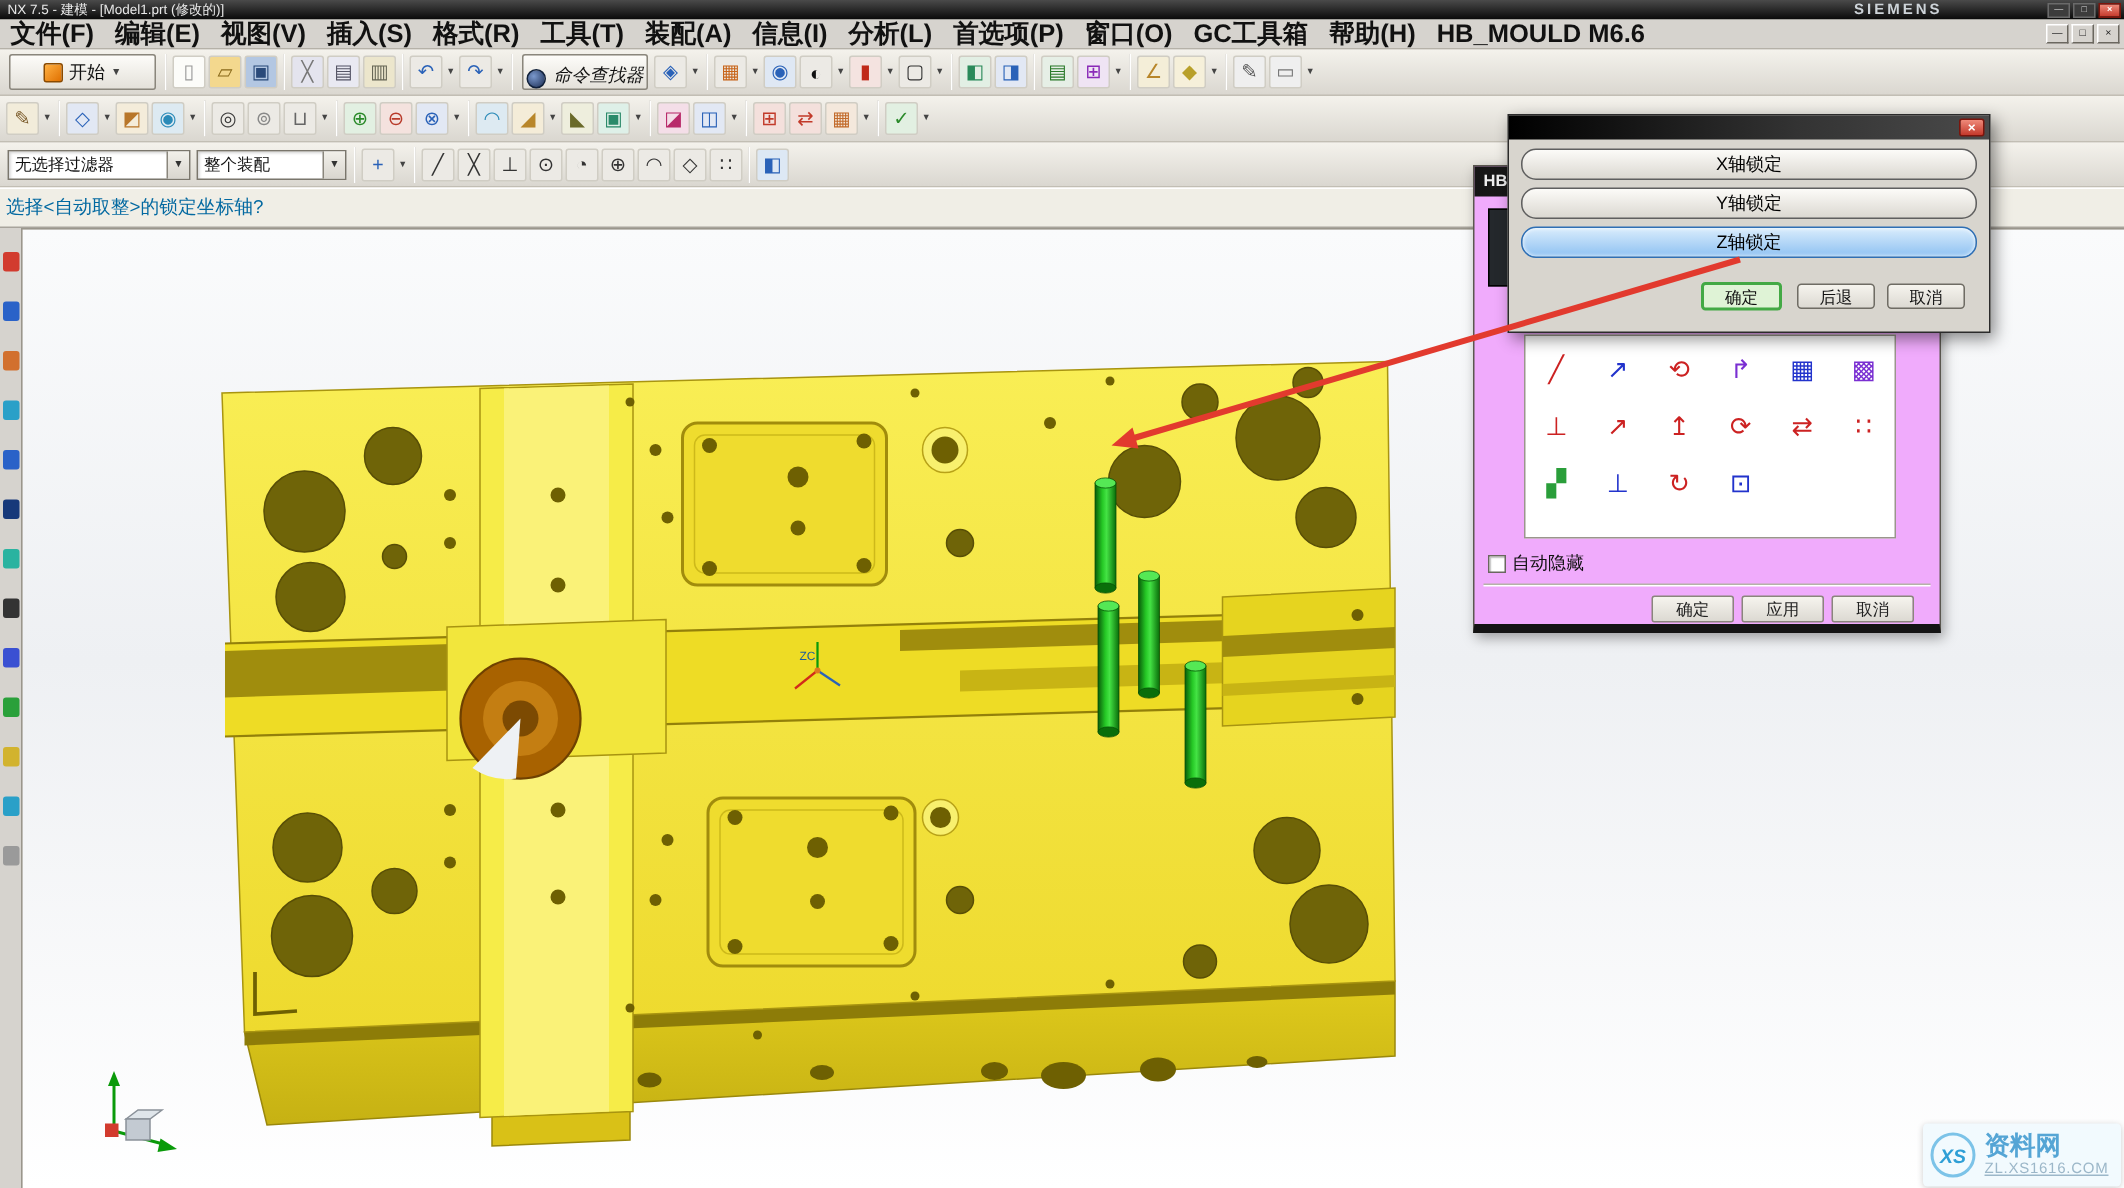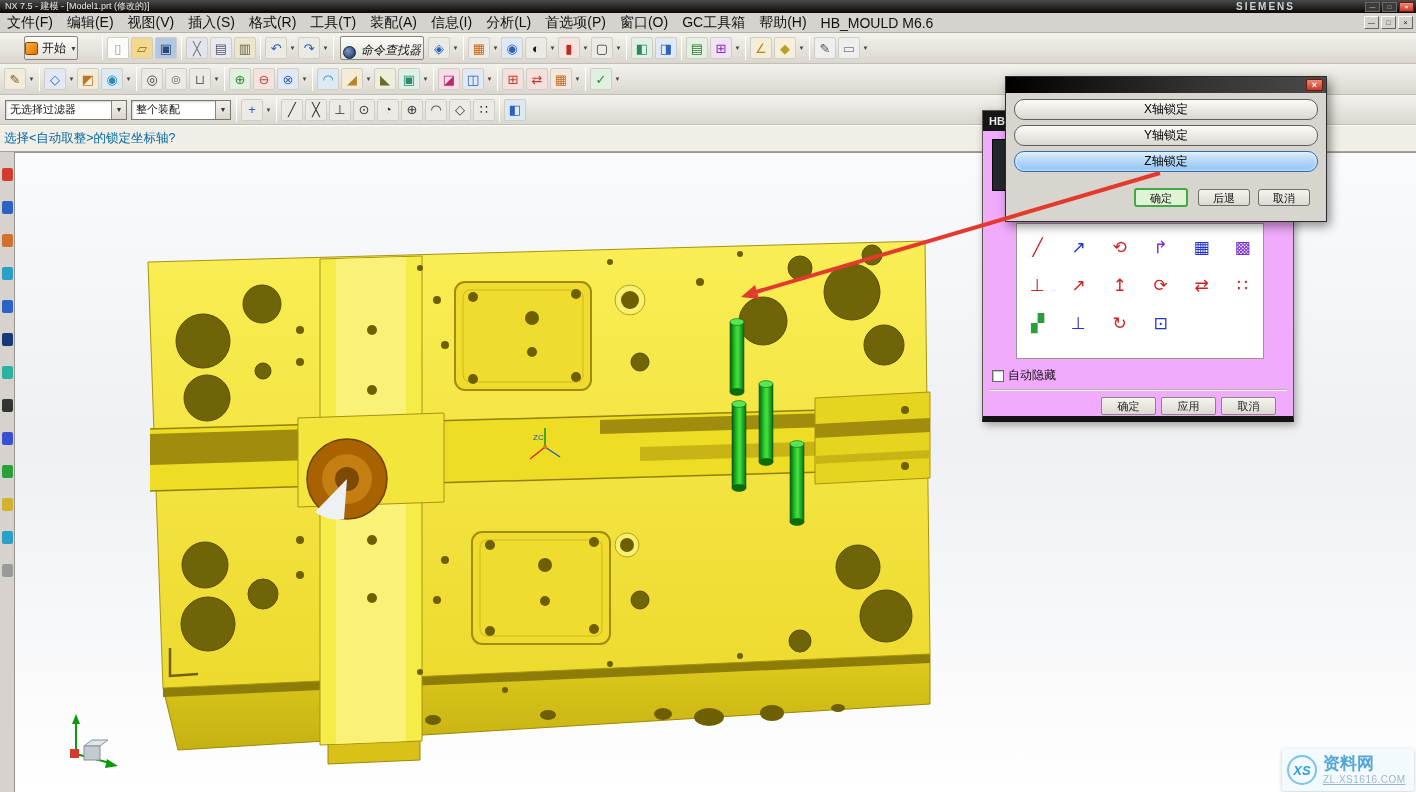--- a/index.html
+++ b/index.html
@@ -14,39 +14,39 @@
   .tb-spacer{flex:1;}
   .tb-brand{color:#cdd3d8;font-size:10px;font-weight:bold;letter-spacing:2px;margin-right:70px;}
   .tb-ctrl{width:15px;height:10px;margin-right:2px;background:#3c3c3c;border:1px solid #6a6a6a;
     color:#ddd;font-size:6px;display:inline-flex;align-items:center;justify-content:center;}
   .tb-close{background:linear-gradient(#ef8a7a,#c4392b);border-color:#7c150c;color:#fff;font-weight:bold;}
 
   
   .menubar{position:absolute;left:0;top:13px;width:100%;height:20px;background:#d6d3ce;
     border-bottom:1px solid #b5b1a8;display:flex;align-items:center;}
   .menus{display:flex;align-items:center;}
-  .mi{padding:0 7px;font-size:14px;white-space:nowrap;cursor:default;}
+  .mi{padding:0 7px;font-size:17px;white-space:nowrap;cursor:default;font-weight:bold;}
   .mb-ctrls{position:absolute;right:3px;top:3px;display:flex;gap:2px;}
   .mb-ctrl{width:15px;height:13px;background:#d6d3ce;border:1px solid;
     border-color:#fff #6a675f #6a675f #fff;font-size:7px;display:inline-flex;
     align-items:center;justify-content:center;color:#222;}
 
   
   .tbrow{position:absolute;left:0;width:100%;display:flex;align-items:center;padding-left:3px;
     background:linear-gradient(#f4f2ec,#dad7d0);border-bottom:1px solid #c2beb4;}
   .tbrow1{top:33px;height:31px;}
   .tbrow2{top:64px;height:31px;}
   .tbrow3{top:95px;height:30px;}
   .iconrun{display:inline-flex;align-items:center;}
   .tbi{display:inline-flex;width:22px;height:22px;min-width:22px;align-items:center;justify-content:center;
     font-size:13px;margin:0 1px;background:#eceae5;border:1px solid #d0cdc4;border-radius:2px;cursor:default;}
   .sep{display:inline-block;width:1px;height:24px;background:#a8a49a;border-right:1px solid #fff;margin:0 3px;}
   .dd{display:inline-flex;width:9px;height:22px;align-items:center;justify-content:center;
     font-size:6px;color:#444;}
-  .start-btn{display:inline-flex;align-items:center;gap:4px;height:24px;padding:0 0;margin:0 21px;
+  .start-btn{display:inline-flex;align-items:center;gap:4px;height:24px;padding:0 22px;margin:0 3px;
     border:1px solid #8a867c;border-radius:2px;background:linear-gradient(#fdfcf9,#e4e1da);font-size:12px;}
   .start-ic{width:13px;height:13px;background:linear-gradient(135deg,#ffb143,#e07000);
     border:1px solid #8a4a00;border-radius:2px;}
   .dd-inline{font-size:7px;color:#444;}
   .cf-btn{display:inline-flex;align-items:flex-end;gap:5px;height:24px;padding:0 2px;margin:0 3px;
     border:1px solid #8a867c;border-radius:2px;background:linear-gradient(#fdfcf9,#e4e1da);font-size:12px;font-style:italic;}
   .cf-ic{width:13px;height:13px;border-radius:50%;border:1px solid #10203a;
     background:radial-gradient(circle at 35% 35%,#7a98cc,#1a2c52);}
   .combo{background:#fff;border:1px solid #7a766c;height:20px;margin:0 2px;display:flex;align-items:center;
     font-size:11px;padding-left:4px;box-shadow:inset 1px 1px 2px rgba(0,0,0,.18);}

